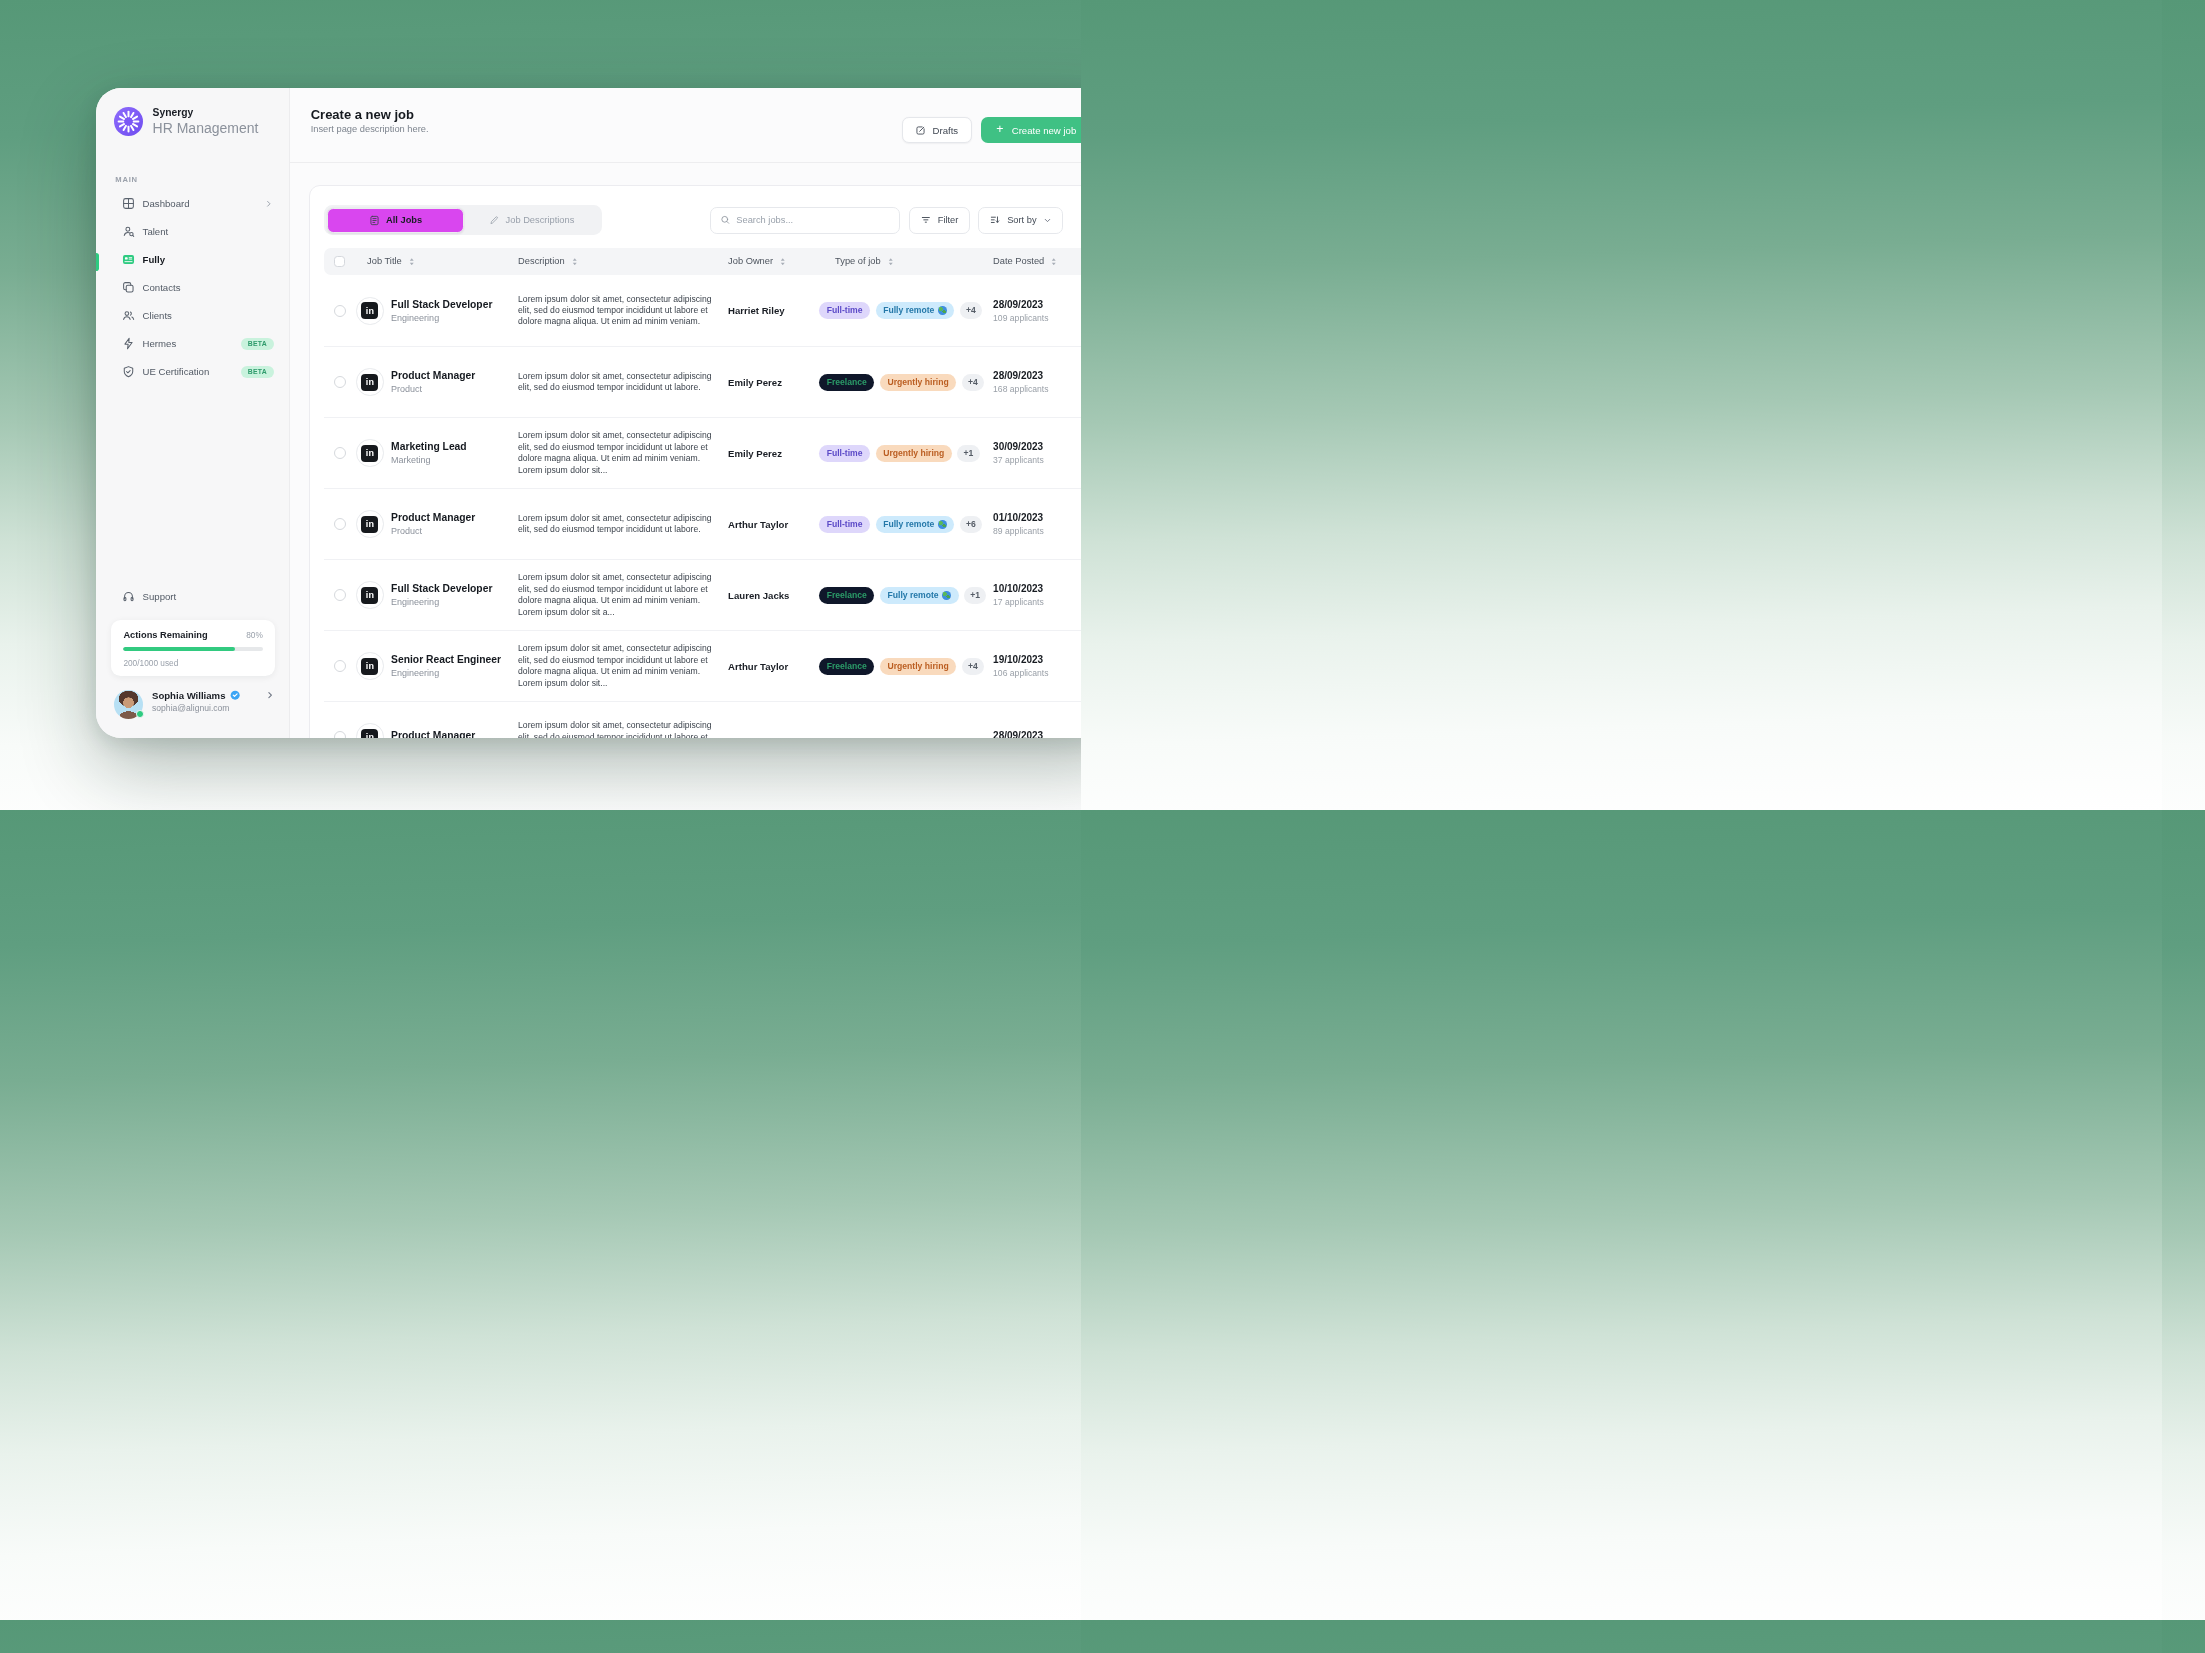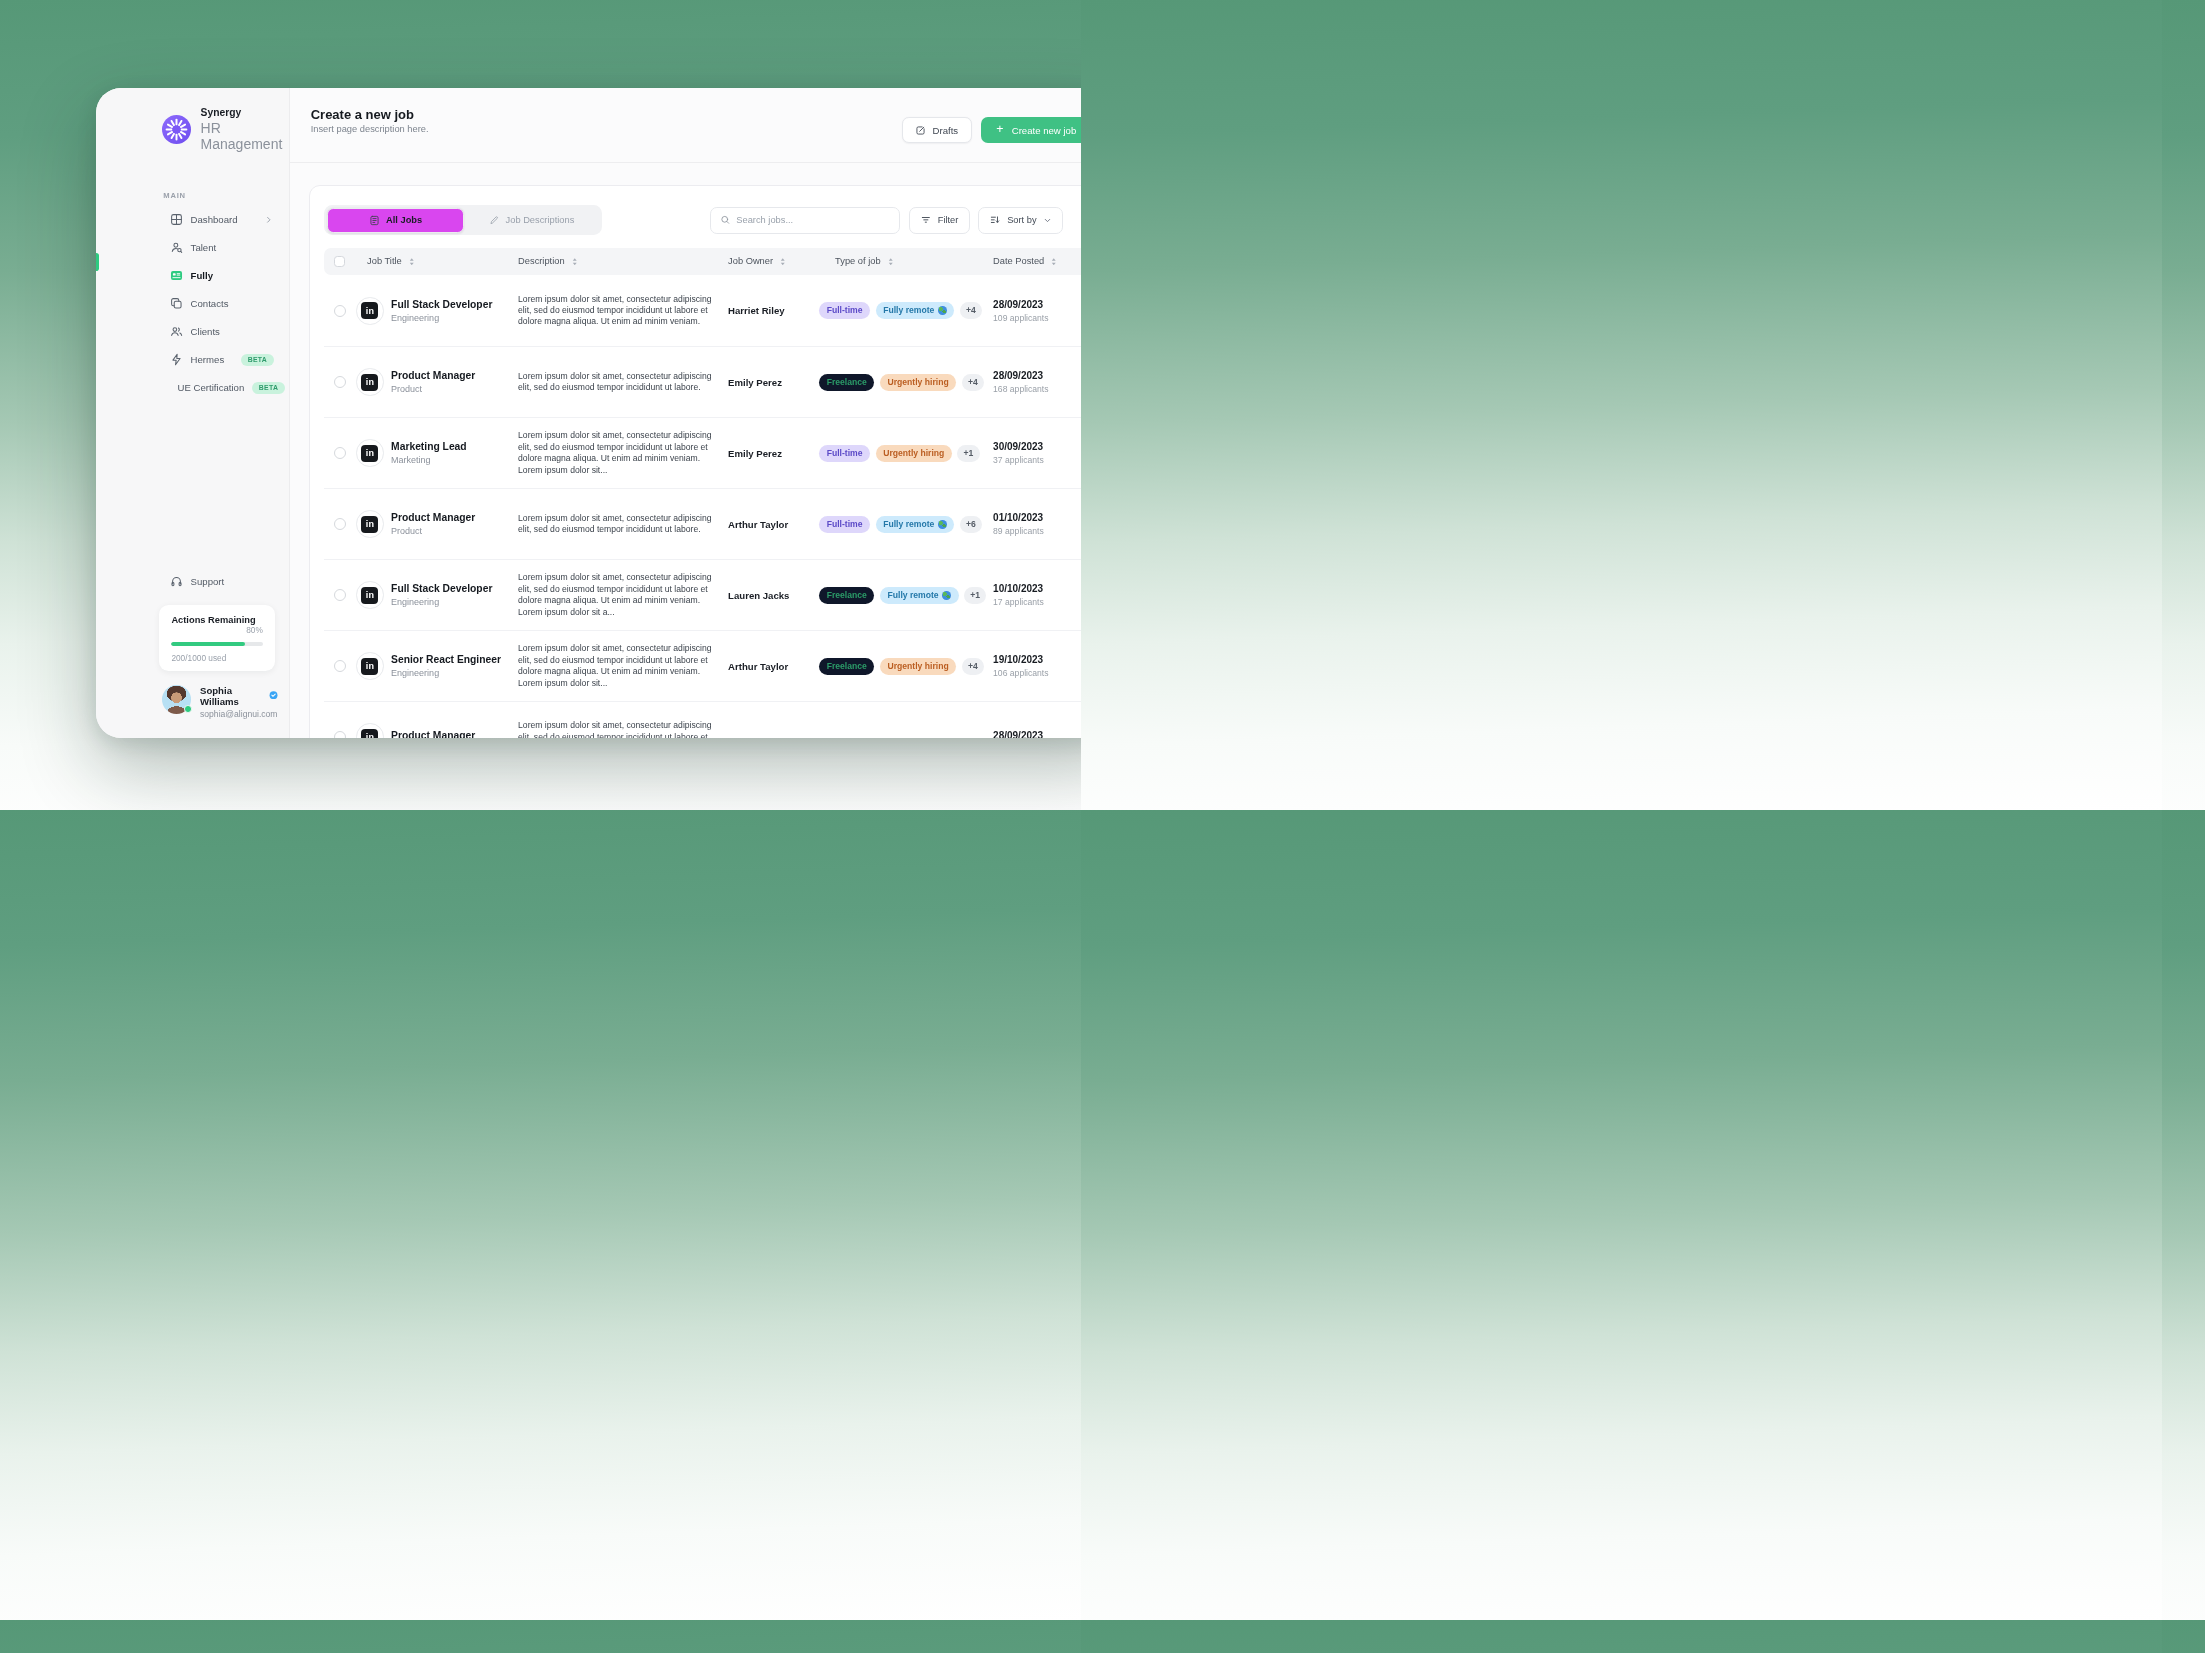--- a/index.html
+++ b/index.html
@@ -12,36 +12,36 @@
   svg.ic { fill:none; stroke:#5a626d; stroke-width:1.6; stroke-linecap:round; stroke-linejoin:round; display:block; }
 
   
   .window {
     position:absolute; left:96px; top:88px; width:1034px; height:650px;
     background:#fbfbfc; border-radius:25px; overflow:hidden; display:flex;
     box-shadow:0 29px 76px rgba(14,44,30,.30), 0 5.5px 20.7px rgba(14,44,30,.12);
   }
 
   
-  .sidebar { width:194px; flex:none; background:#f7f7f8; border-right:0.7px solid #ececee; position:relative; display:flex; flex-direction:column;padding-left:48px; }
+  .sidebar { width:194px; flex:none; background:#f7f7f8; border-right:0.7px solid #ececee; position:relative; display:flex; flex-direction:column; }
   .brand { display:flex; align-items:center; gap:9.6px; margin:19.3px 15px 0 18px; }
   .brand-logo { width:29px; height:29px; flex:none; }
   .brand-name { font-size:10.3px; font-weight:700; color:#191d24; }
   .brand-sub { font-size:14px; color:#8b919b; margin-top:2.1px; }
   .section-label { margin:39px 0 5.5px 19.3px; font-size:7.6px; font-weight:700; letter-spacing:0.8px; color:#9ba1ab; }
   .nav-item { height:28px; display:flex; align-items:center; gap:7.6px; padding:0 15px 0 26px; font-size:9.6px; color:#525a65; cursor:pointer; }
   .nav-item .lbl { flex:none; }
   .nav-item.active { color:#15191f; font-weight:700; }
   .nav-spacer { flex:1; }
   .beta { margin-left:auto; background:#c9f2dd; color:#2f9b6c; font-size:6.9px; font-weight:700; letter-spacing:0.3px; padding:2.8px 6.9px; border-radius:688px; }
   .nav-chev { margin-left:auto; }
   .active-bar { position:absolute; left:0; top:165px; width:2.8px; height:18px; background:#2ecb81; border-radius:0 2.8px 2.8px 0; }
   .sidebar-bottom { padding-bottom:19.3px; }
   .usage-card { margin:9.6px 13.8px 0 15px; background:#fff; border-radius:9.6px; padding:9.6px 12.4px 8.3px; box-shadow:0 1.4px 6.9px rgba(25,30,40,.06); }
-  .usage-top { display:flex; align-items:baseline;flex-direction:column; }
+  .usage-top { display:flex; align-items:baseline; }
   .usage-title { font-size:9.3px; font-weight:700; color:#1a1e25; }
   .usage-pct { margin-left:auto; font-size:8.3px; color:#9aa1ab; }
   .usage-bar { margin:7.6px 0 6.2px; height:4.1px; border-radius:2.1px; background:#e6e8ea; overflow:hidden; }
   .usage-fill { height:100%; background:#32ca80; border-radius:2.1px; }
   .usage-caption { font-size:8.3px; color:#9aa1ab; }
   .profile { display:flex; align-items:flex-start; gap:9px; margin:13.8px 13.8px 0 18px; cursor:pointer; }
   .avatar { width:29px; height:29px; border-radius:50%; position:relative; flex:none;
     background:
       radial-gradient(circle at 50% 44%, #c99b78 0 24%, rgba(0,0,0,0) 25%),
       radial-gradient(ellipse 62% 50% at 50% 30%, #54382e 0 54%, rgba(0,0,0,0) 55%),

